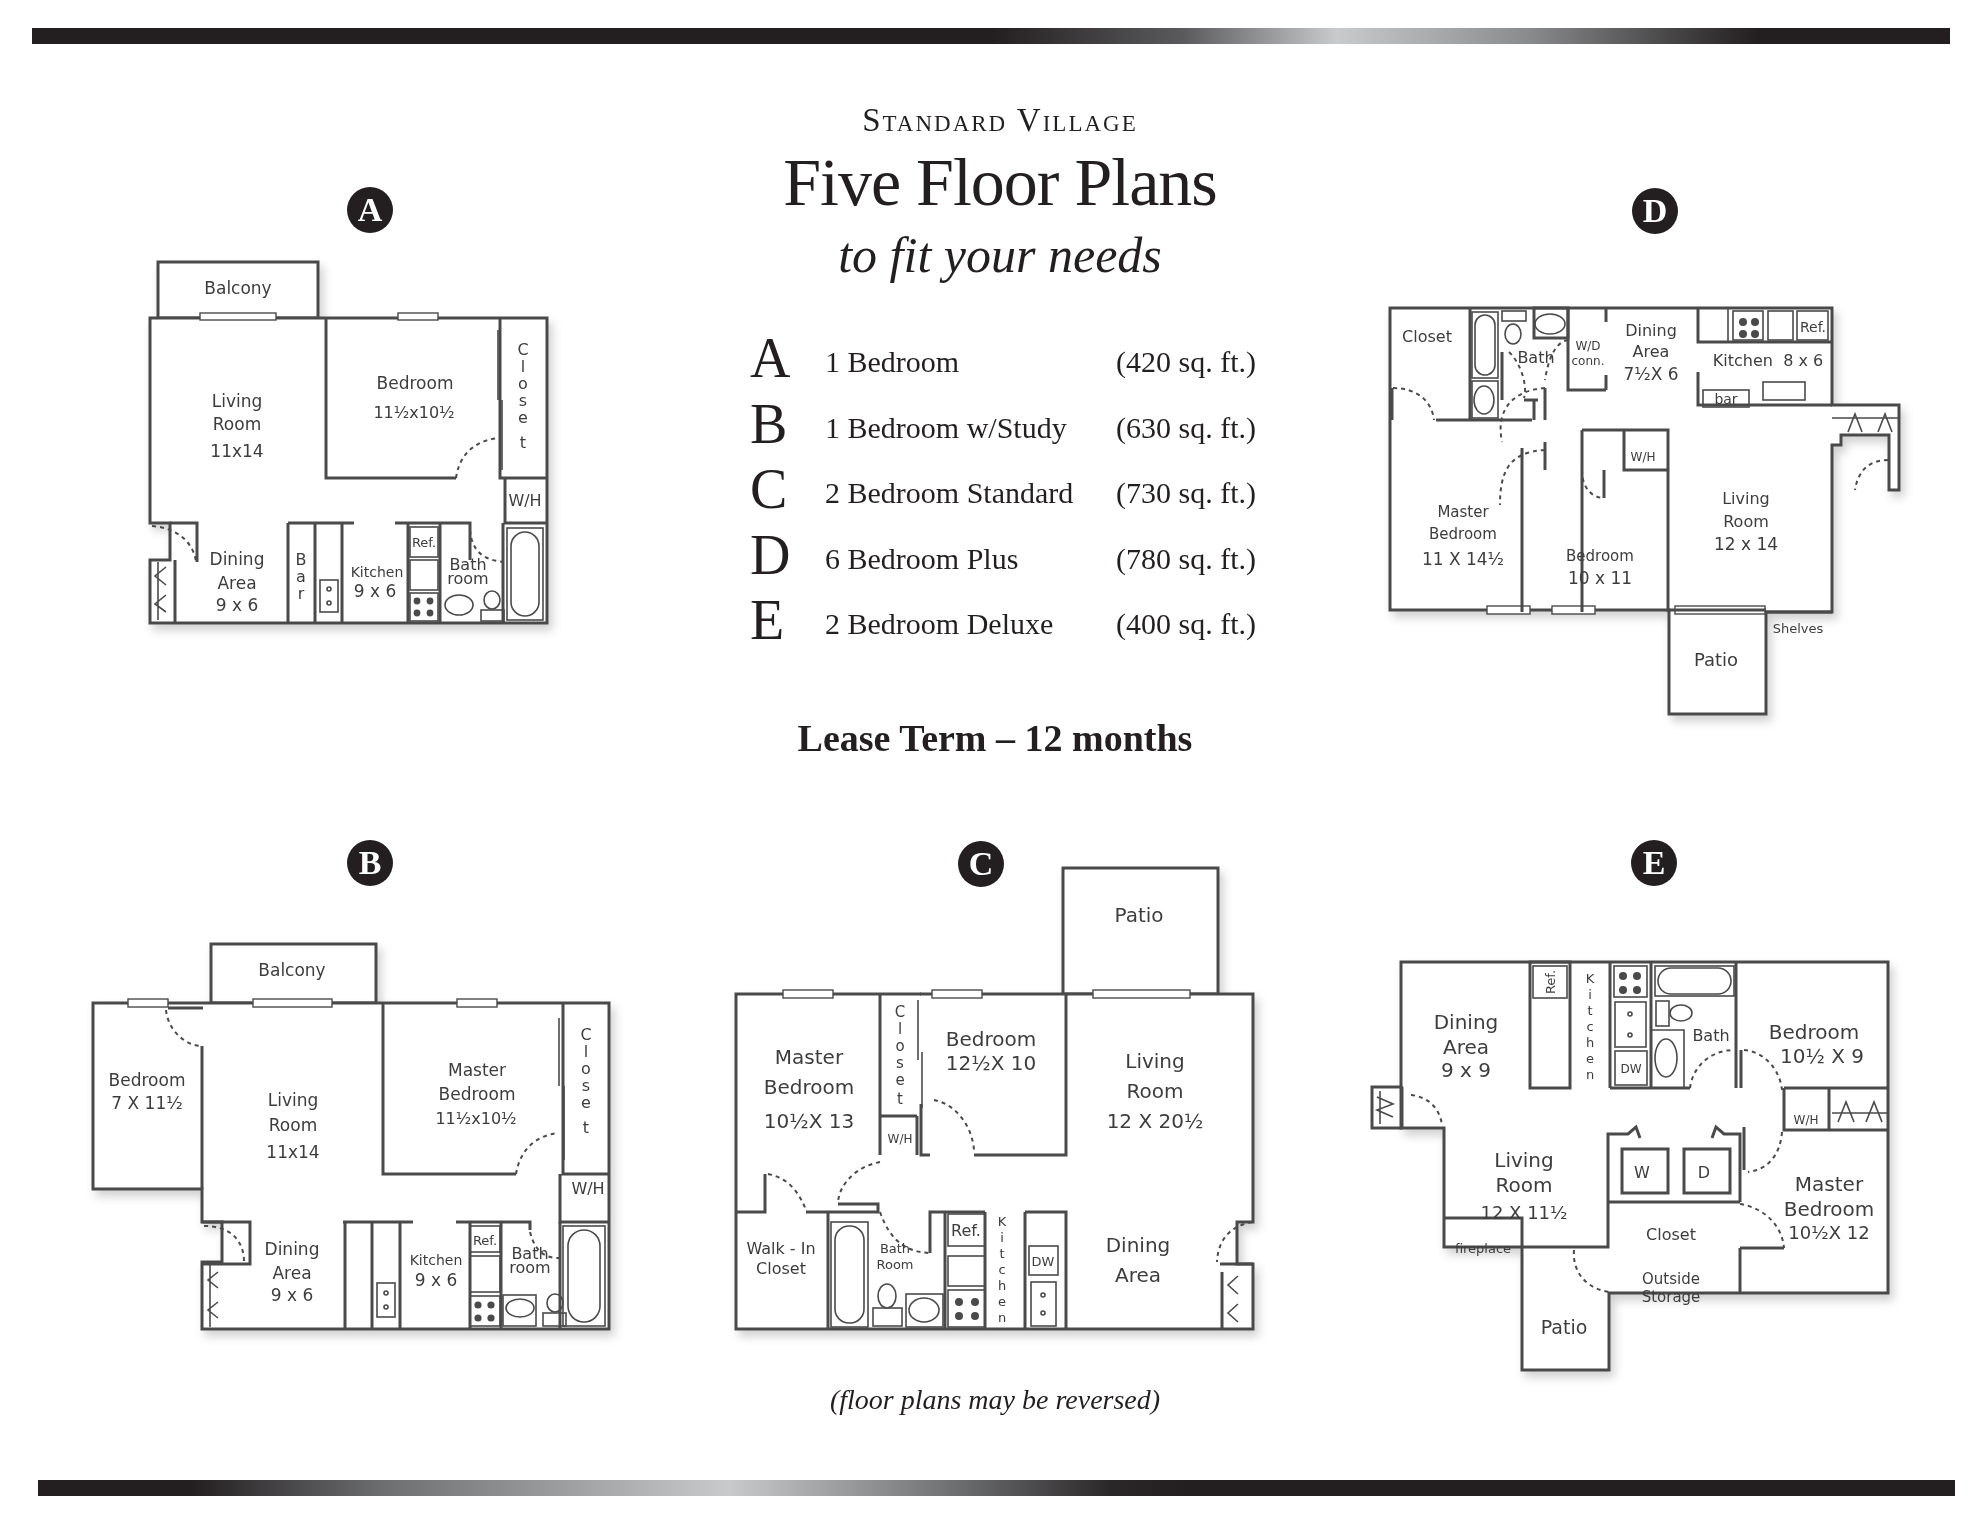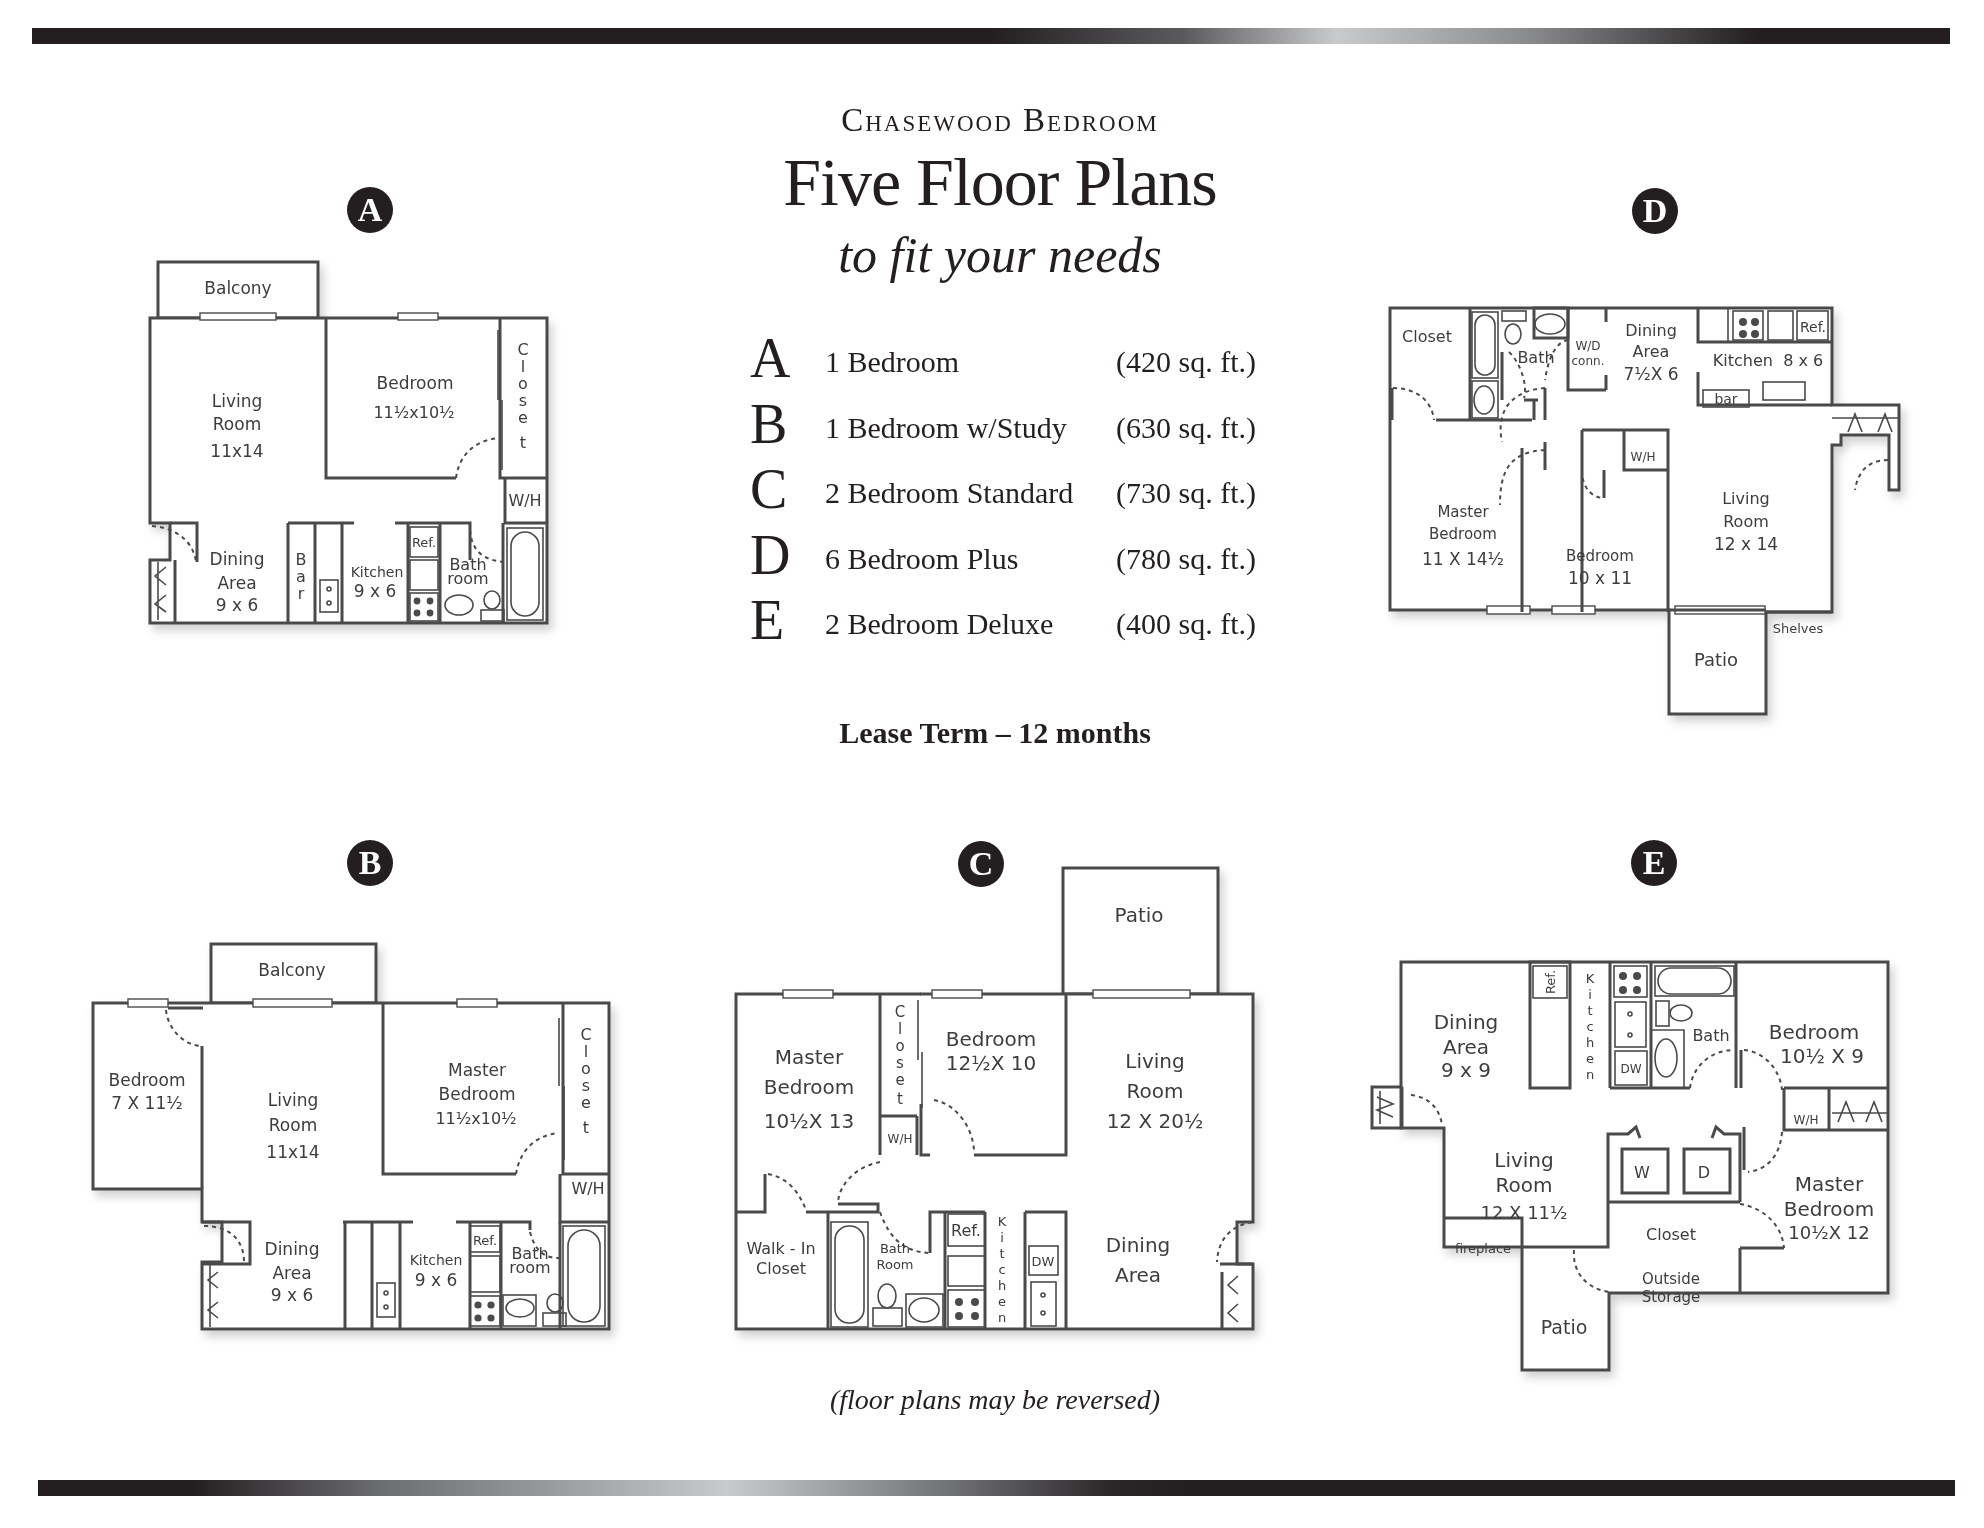--- a/index.html
+++ b/index.html
@@ -11,41 +11,41 @@
     background:linear-gradient(90deg,#231f20 0%,#231f20 8%,#6d6e70 18%,#c9cacc 36%,#6d6e70 48%,#2a2728 56%,#231f20 60%,#231f20 100%); }
   .title-block { position:absolute; left:700px; top:100px; width:600px; text-align:center; }
   .brand { font-size:33px; letter-spacing:2px; font-variant:small-caps; line-height:40px; }
   .headline { font-size:68px; line-height:84px; letter-spacing:-1px; }
   .tagline { font-size:50px; font-style:italic; line-height:62px; }
   .plan-list { position:absolute; left:748px; top:330px; width:520px; }
   .plan-row { position:relative; height:65.5px; }
   .plan-letter { position:absolute; left:2px; top:0; font-size:56px; line-height:56px; }
   .plan-name { position:absolute; left:77px; top:14px; font-size:30px; line-height:36px; white-space:nowrap; }
   .plan-size { position:absolute; right:12px; top:14px; font-size:30px; line-height:36px; white-space:nowrap; }
-  .lease { position:absolute; left:700px; top:716px; width:590px; text-align:center; font-size:30px; font-weight:bold; }
+  .lease { position:absolute; left:700px; top:716px; width:590px; text-align:center; font-size:38px; font-weight:bold; }
   .footnote { position:absolute; left:700px; top:1384px; width:590px; text-align:center; font-size:28px; font-style:italic; }
   .badge { position:absolute; width:46px; height:46px; border-radius:50%; background:#231f20; color:#fff;
     font-family:"Liberation Serif", serif; font-weight:bold; font-size:34px; line-height:46px; text-align:center; }
   svg.plans { position:absolute; left:0; top:0; }
   .wall { fill:#fff; stroke:#4a4a4a; stroke-width:3; }
   .ln { fill:none; stroke:#4a4a4a; stroke-width:3; }
   .thin { fill:none; stroke:#4a4a4a; stroke-width:1.6; }
   .door { fill:none; stroke:#4a4a4a; stroke-width:2; stroke-dasharray:4 4; }
   .win { fill:#fff; stroke:#4a4a4a; stroke-width:1.4; }
   .burner { fill:#4a4a4a; }
   .lbl { font-family:"DejaVu Sans", sans-serif; fill:#3d3d3d; text-anchor:middle; }
   .shadow { filter:url(#sh); }
 </style>
 </head>
 <body>
 
 <div class="bar bar-top"></div>
 
 <div class="title-block">
-  <div class="brand">Chasewood Bedroom</div>
+  <div class="brand">Standard Village</div>
   <div class="headline">Five Floor Plans</div>
   <div class="tagline">to fit your needs</div>
 </div>
 
 <div class="plan-list">
   <div class="plan-row">
     <span class="plan-letter">A</span>
     <span class="plan-name">1 Bedroom</span>
     <span class="plan-size">(420 sq. ft.)</span>
   </div>

